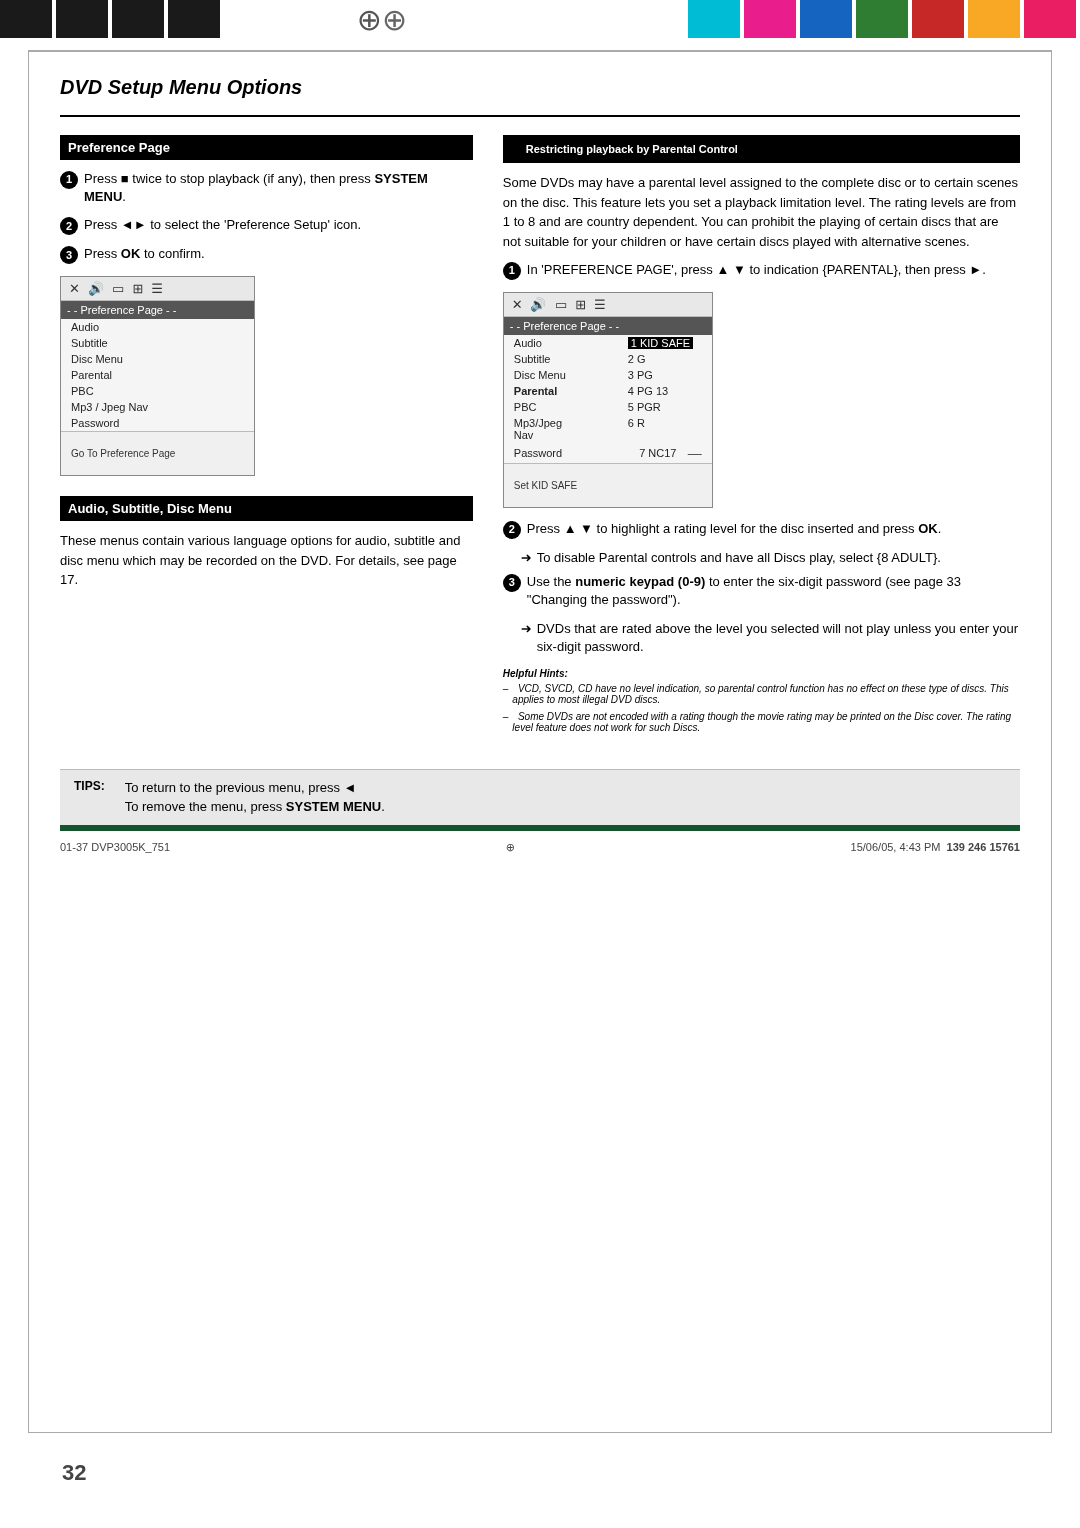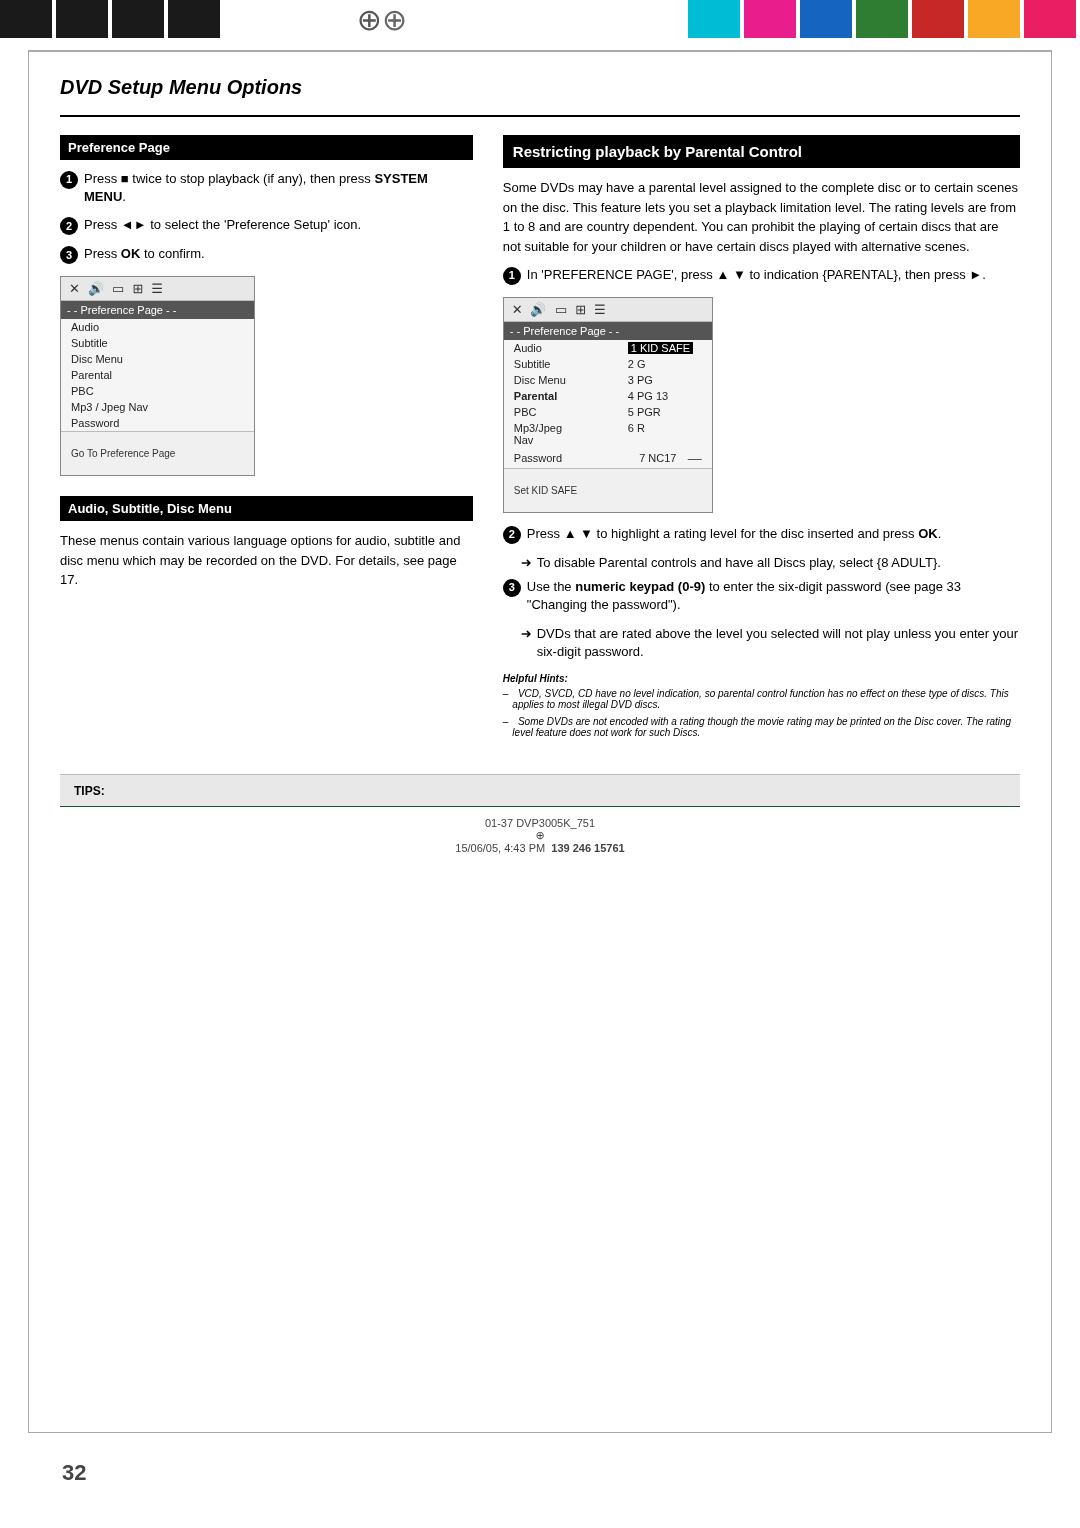--- a/index.html
+++ b/index.html
@@ -99,22 +99,22 @@
       font-weight: bold;
       font-size: 13px;
       padding: 5px 8px;
       margin-bottom: 10px;
     }
     .section-header-box {
       border: 2px solid #000;
       background: #000;
       color: #fff;
       font-weight: bold;
-      font-size: 15px;
-      padding: 6px 8px;
+      font-size: 11px;
+      padding: 6px 21px;
       margin-bottom: 10px;
     }
 
     
     .step-item {
       display: flex;
       align-items: flex-start;
       margin-bottom: 10px;
       font-size: 13px;
       line-height: 1.4;
@@ -250,21 +250,21 @@
 
     
     .tips-bar {
       background: #e8e8e8;
       margin: 20px 60px 0 60px;
       padding: 8px 14px;
       display: flex;
       align-items: flex-start;
       font-size: 13px;
       border-top: 1px solid #bbb;
-      border-bottom: 1px solid #14532d;
+      border-bottom: 6px solid #14532d;
     }
     .tips-label {
       font-weight: bold;
       font-size: 12px;
       flex-shrink: 0;
       margin-right: 20px;
       margin-top: 1px;
     }
     .tips-content {
       font-size: 13px;
@@ -272,21 +272,20 @@
     }
 
     
     .page-footer {
       display: flex;
       justify-content: space-between;
       align-items: center;
       padding: 10px 60px;
       font-size: 11px;
       color: #444;
-      flex-direction: column;
     }
   </style>
 </head>
 <body>
 
 <div class="top-bar">
   <div class="top-bar-left">
     <div class="bar-black bar-segment"></div>
     <div class="bar-black bar-segment"></div>
     <div class="bar-black bar-segment"></div>
@@ -467,20 +466,24 @@
 
       </div>
 
     </div>
 
   </div>
 </div>
 
 <div class="tips-bar">
   <span class="tips-label">TIPS:</span>
+  <div class="tips-content">
+    To return to the previous menu, press ◄<br>
+    To remove the menu, press <strong>SYSTEM MENU</strong>.
+  </div>
 </div>
 
 <div class="page-footer">
   <span>01-37 DVP3005K_751</span>
   <span style="font-size:22px;font-weight:bold;position:absolute;left:62px;bottom:42px;">32</span>
   <span style="flex:1;text-align:center;">⊕</span>
   <span>
     <span>15/06/05, 4:43 PM</span>&nbsp;&nbsp;<strong>139 246 15761</strong>
   </span>
 </div>

